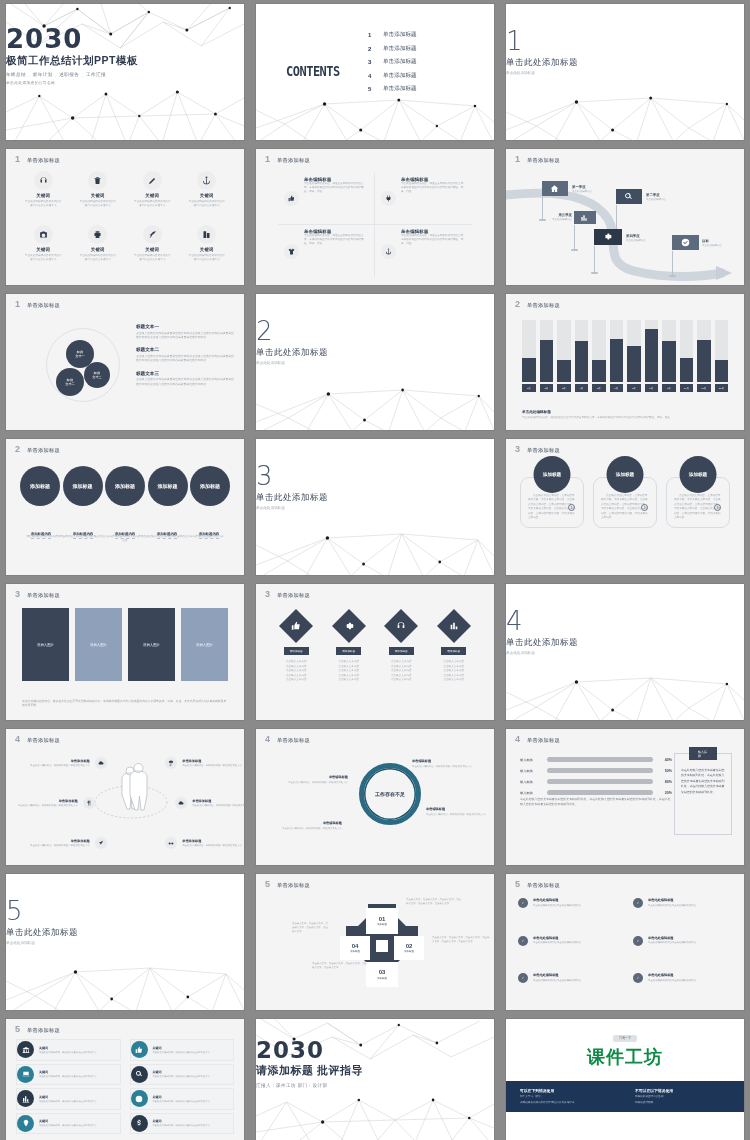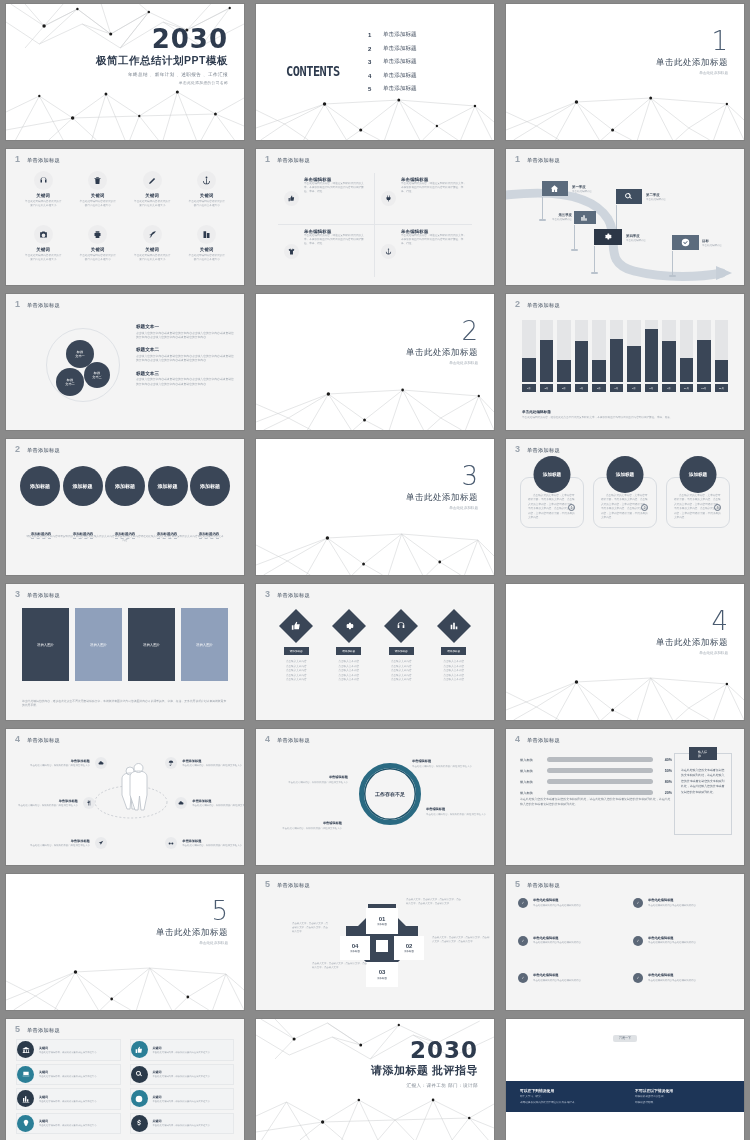--- a/index.html
+++ b/index.html
@@ -23,24 +23,24 @@
   .net svg { display:block; width:100%; height:100%; }
 
   
   .shdr { display:flex; align-items:baseline; gap:7px; padding:6px 0 0 9px; }
   .shdr .num { font-size:9px; font-weight:bold; color:#9aa3ad; line-height:1; }
   .shdr .ttl { font-size:5.2px; color:#3e4b5b; letter-spacing:.3px; }
 
   
   .t-year { font-size:26px; font-weight:bold; color:#2e3b4e; letter-spacing:1px; line-height:1;
             font-family:"DejaVu Sans",sans-serif; }
-  .t-main { font-size:10.5px; font-weight:bold; color:#2e3b4e; letter-spacing:.5px; margin-top:2px;padding-left:32px;}
+  .t-main { font-size:10.5px; font-weight:bold; color:#2e3b4e; letter-spacing:.5px; margin-top:2px;}
   .t-sub  { font-size:4.6px; color:#6e7884; margin-top:4px; letter-spacing:.4px;}
   .t-sub2 { font-size:3.8px; color:#8b939d; margin-top:3px; letter-spacing:.3px;}
-  .center-stack { position:absolute; left:0; right:16px; top:22px; text-align:right; z-index:2;}
+  .center-stack { position:absolute; left:0; right:7px; top:22px; text-align:left; z-index:2;}
 
   
   .contents-word { position:absolute; left:30px; top:60px; font-size:12px; font-weight:bold;
      color:#2e3b4e; letter-spacing:-.5px; font-family:"DejaVu Sans Mono",monospace; transform:scaleY(1.15); }
   .toc { position:absolute; left:112px; top:27px; }
   .toc li { list-style:none; display:flex; gap:9px; align-items:center; margin-bottom:5.5px;}
   .toc .n { font-size:6px; font-weight:bold; color:#2e3b4e; width:6px; }
   .toc .x { font-size:5.6px; color:#3f4b5c; }
 
   
@@ -1261,20 +1261,21 @@
         <div class="t-main" style="font-size:11px;margin-top:1px">请添加标题 批评指导</div>
         <div class="t-sub" style="margin-top:5px">汇报人：课件工坊  部门：设计部</div>
       </div>
     </div>
   </div>
 
   <div class="cell">
     <div class="slide">
       <div style="text-align:center;padding-top:6px">
         <span class="brandtag">百度一下</span>
+        <div class="brandname">课件工坊</div>
       </div>
       <div class="brandband">
         <div class="col">
           <div class="h">可以在下列情况使用</div>
           <div class="p">对个人学习、研究。</div>
           <div class="p">本网站模板仅供内部使用下载它仅作为参考样本。</div>
         </div>
         <div class="col">
           <div class="h">不可以在以下情况使用</div>
           <div class="p">对模板素材进行二次售卖。</div>

